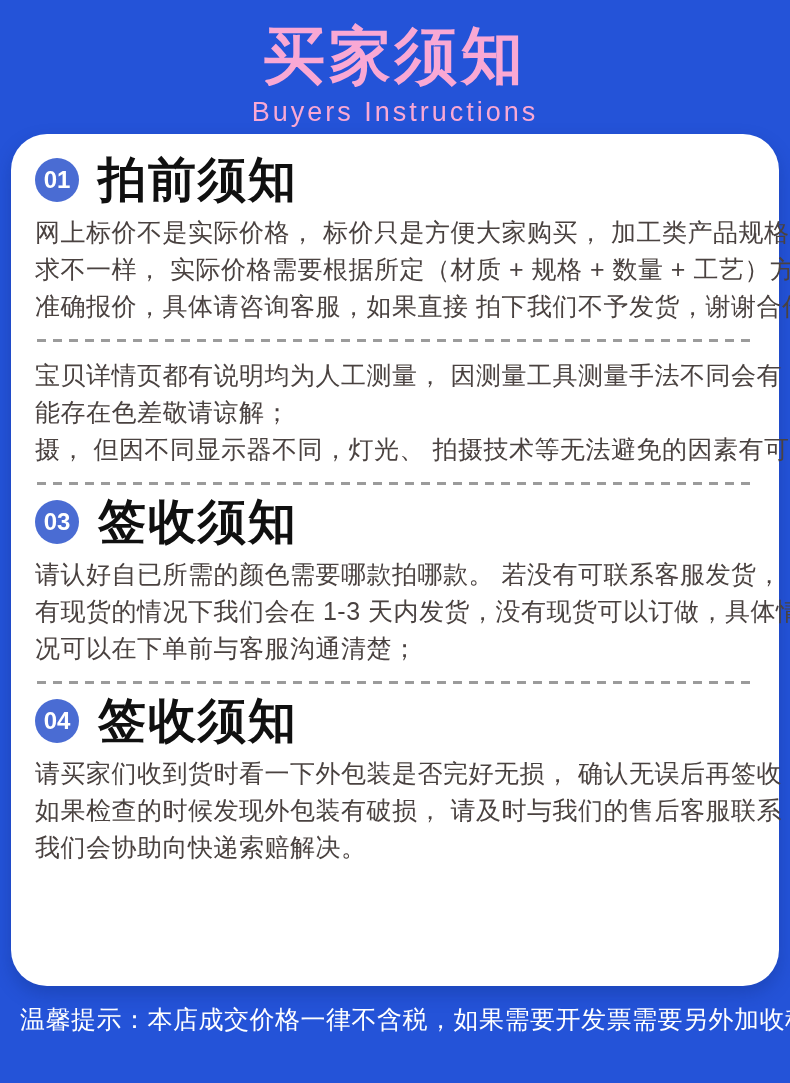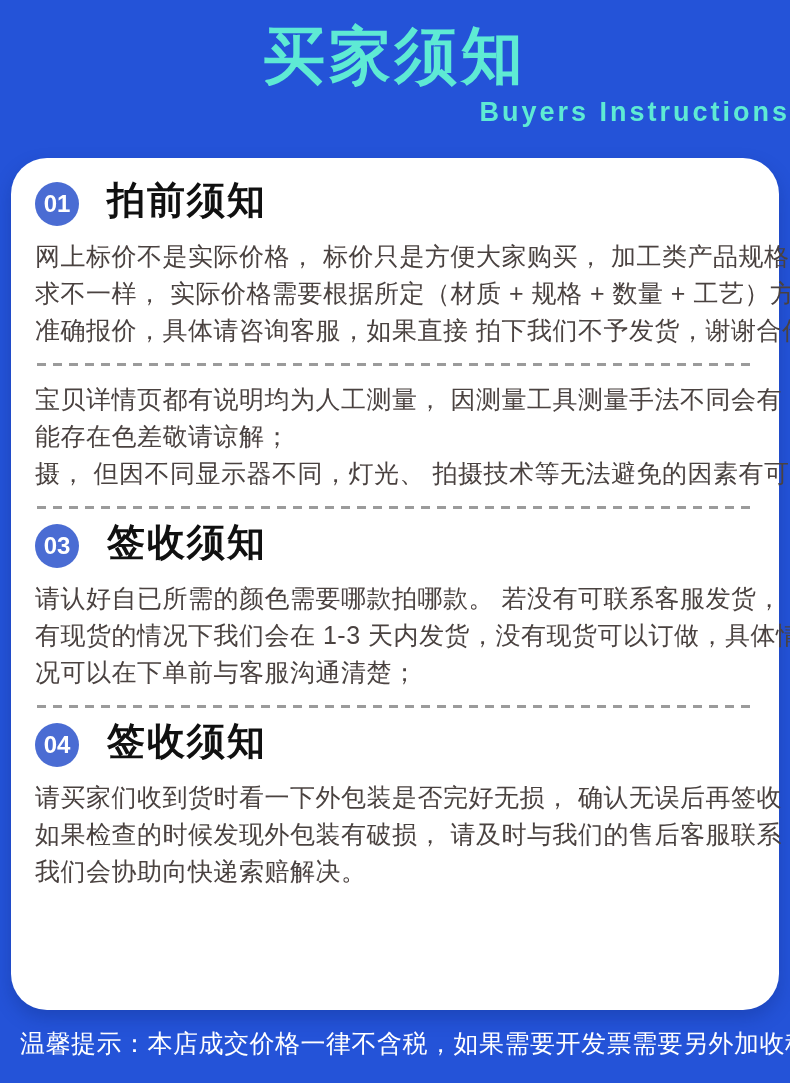--- a/index.html
+++ b/index.html
@@ -6,73 +6,72 @@
   html, body {
     width: 790px;
     height: 1083px;
     overflow: hidden;
     font-family: "Liberation Sans", "DejaVu Sans", sans-serif;
   }
   body { background: #2453d8; }
 
   
   .page-header {
-    height: 158px;
+    height: 134px;
     text-align: center;
     padding-top: 22px;
-    color: #5eead4;
+    color: #f9a8d4;
   }
   .page-title {
     font-size: 62px;
     font-weight: 800;
     letter-spacing: 4px;
     line-height: 68px;
   }
   .page-subtitle {
     margin-top: 6px;
     font-size: 27px;
-    font-weight: 700;
+    font-weight: 400;
     letter-spacing: 3px;
     line-height: 32px;
-    text-align: right;
   }
 
   
   .card {
     width: 768px;
     margin: 0 11px;
     background: #ffffff;
     border-radius: 36px;
     padding: 24px 24px 26px 24px;
     box-shadow: 0 8px 18px rgba(12, 36, 110, 0.28);
     height: 852px;
   }
 
   .section-heading {
     display: flex;
-    align-items: flex-end;
-    gap: 28px;
+    align-items: center;
+    gap: 19px;
     height: 44px;
     margin-bottom: 12px;
   }
   .badge {
     width: 44px;
     height: 44px;
     border-radius: 50%;
     background: #4a6cd3;
     color: #ffffff;
     font-size: 24px;
     font-weight: 700;
     display: flex;
     align-items: center;
     justify-content: center;
     flex: 0 0 auto;
   }
   .section-title {
-    font-size: 38px;
+    font-size: 48px;
     font-weight: 800;
     color: #101010;
     letter-spacing: 2px;
   }
   .section-body { color: #4a4240; }
   .body-line {
     font-size: 25px;
     line-height: 37px;
     letter-spacing: 0.5px;
     white-space: nowrap;

